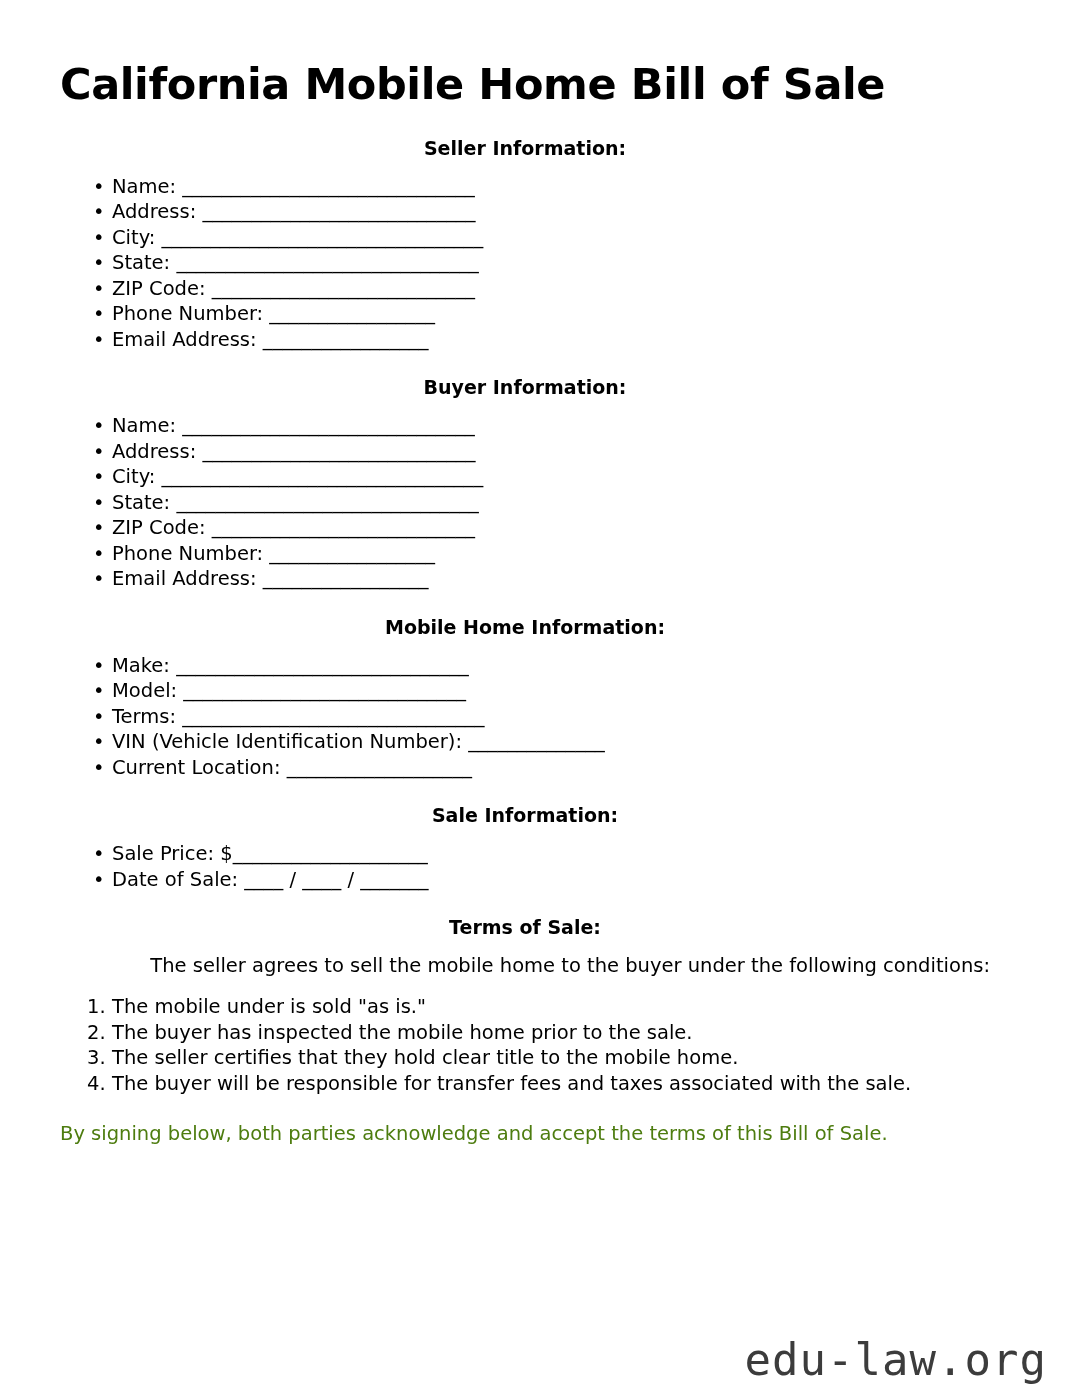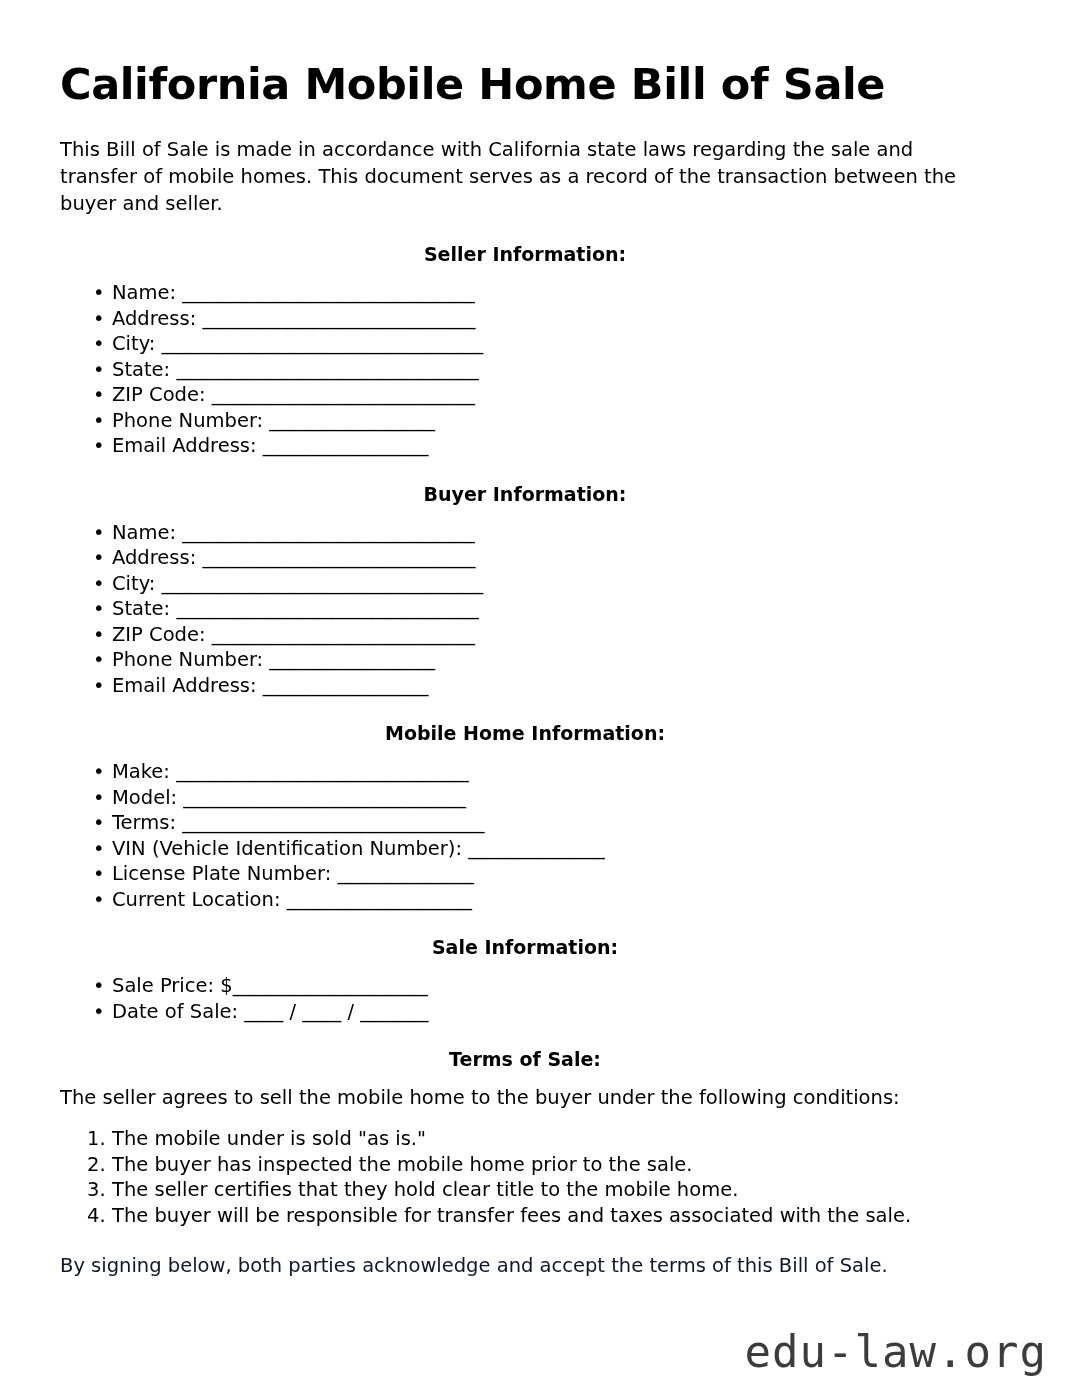--- a/index.html
+++ b/index.html
@@ -72,20 +72,21 @@
     font-size: 19.5px;
     line-height: 1.31;
   }
 
   .terms-intro {
     font-size: 19.5px;
     line-height: 1.38;
     margin: 0 0 14px 0;
     max-width: 940px;
     color: #000;
+    text-align: right;
   }
 
   .terms-list {
     list-style: none;
     counter-reset: termnum;
     margin: 0 0 24px 0;
     padding: 0;
   }
   .terms-list li {
     position: relative;
@@ -102,44 +103,43 @@
     top: 0;
     font-size: 19.5px;
     line-height: 1.32;
   }
 
   .closing-paragraph {
     font-size: 19.5px;
     line-height: 1.38;
     margin: 10px 0 0 0;
     max-width: 940px;
-    color: #0f172a;
+    color: #4d7c0f;
   }
 
   .watermark {
     position: absolute;
     right: 28px;
-    bottom: 14px;
+    bottom: 6px;
     font-family: "DejaVu Sans Mono", "Liberation Mono", monospace;
     font-size: 44px;
     letter-spacing: 1px;
     color: #3c3c3c;
     user-select: none;
   }
 
   .mh-list li, .sale-list li { white-space: pre; }
 </style>
 </head>
 <body>
 
 <div class="page">
 
   <h1 class="doc-title">California Mobile Home Bill of Sale</h1>
 
-  <p class="intro-paragraph">This Bill of Sale is made in accordance with California state laws regarding the sale and transfer of mobile homes. This document serves as a record of the transaction between the buyer and seller.</p>
 
   <h2 class="section-heading">Seller Information:</h2>
   <ul class="field-list">
     <li>Name: ______________________________</li>
     <li>Address: ____________________________</li>
     <li>City: _________________________________</li>
     <li>State: _______________________________</li>
     <li>ZIP Code: ___________________________</li>
     <li>Phone Number: _________________</li>
     <li>Email Address: _________________</li>
@@ -155,21 +155,20 @@
     <li>Phone Number: _________________</li>
     <li>Email Address: _________________</li>
   </ul>
 
   <h2 class="section-heading">Mobile Home Information:</h2>
   <ul class="field-list mh-list">
     <li>Make: ______________________________</li>
     <li>Model: _____________________________</li>
     <li>Terms: _______________________________</li>
     <li>VIN (Vehicle Identification Number): ______________</li>
-    <li>License Plate Number: ______________</li>
     <li>Current Location: ___________________</li>
   </ul>
 
   <h2 class="section-heading">Sale Information:</h2>
   <ul class="field-list sale-list">
     <li>Sale Price: $____________________</li>
     <li>Date of Sale: ____ / ____ / _______</li>
   </ul>
 
   <h2 class="section-heading">Terms of Sale:</h2>

